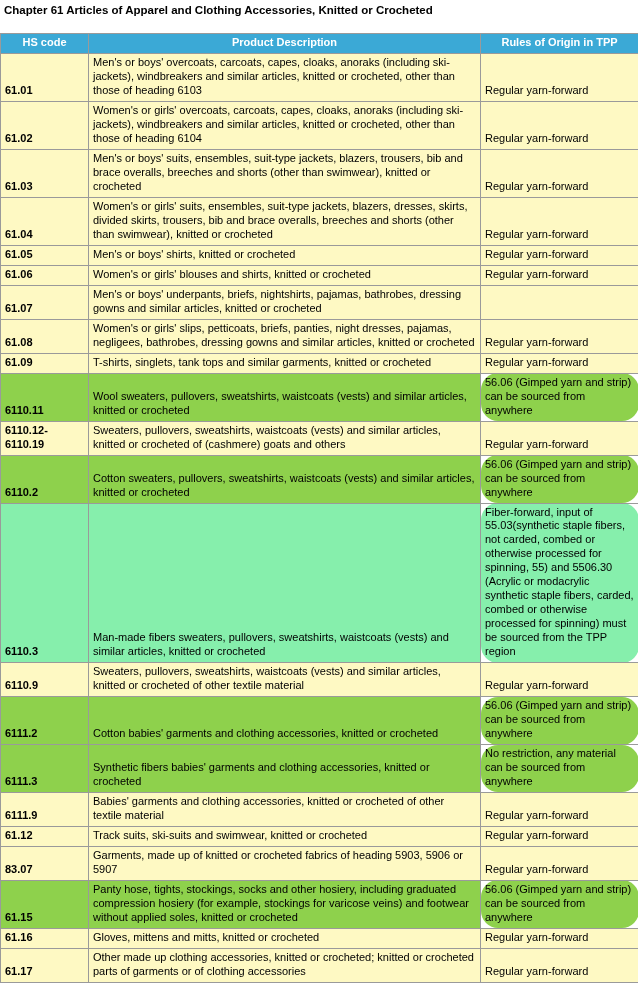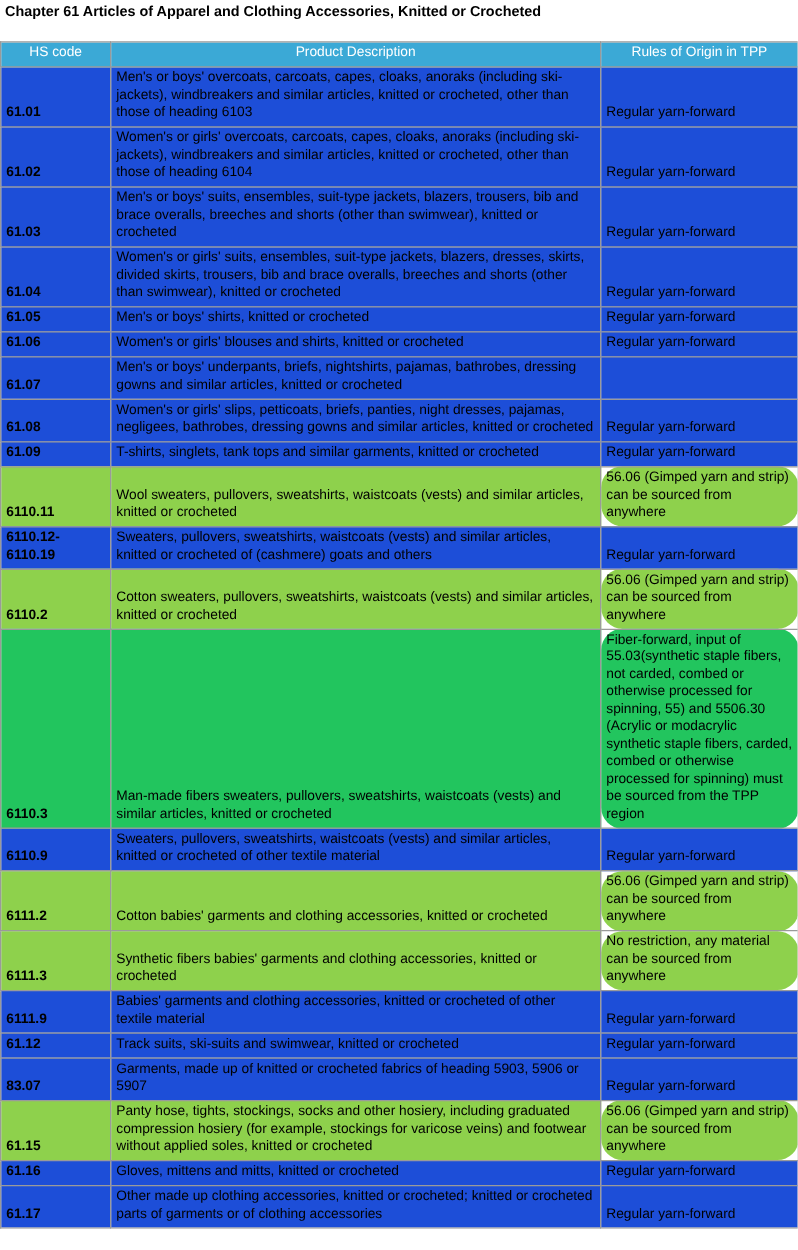--- a/index.html
+++ b/index.html
@@ -28,21 +28,21 @@
   table.hs-table th, table.hs-table td {
     border: 1px solid #9a9a9a;
     vertical-align: bottom;
     padding: 2px 4px 3px 4px;
     line-height: 1.27;
     font-size: 11px;
   }
   thead th {
     background: #3ba9d6;
     color: #ffffff;
-    font-weight: normal;
+    font-weight: bold;
     text-align: center;
     vertical-align: middle;
     padding: 3px 4px;
     font-size: 11px;
   }
   col.c-code { width: 88px; }
   col.c-desc { width: 392px; }
   col.c-rule { width: 158px; }
   td.code {
     font-weight: bold;
@@ -52,22 +52,22 @@
   td.desc {
     text-align: left;
     vertical-align: bottom;
   }
   td.rule {
     text-align: left;
     vertical-align: bottom;
     margin-top: 36px;
   }
   tr.green td { background: #8ed14c; }
-  tr.orange td { background: #22c55e; }
-  tr.white td { background: #1d4ed8; }
+  tr.orange td { background: #86efac; }
+  tr.white td { background: #fef9c3; }
   td.rule-top { vertical-align: top; border-radius: 17px; }
 </style>
 </head>
 <body>
 
 <div class="doc-title">Chapter 61 Articles of Apparel and Clothing Accessories, Knitted or Crocheted</div>
 
 <table class="hs-table">
   <colgroup>
     <col class="c-code">

